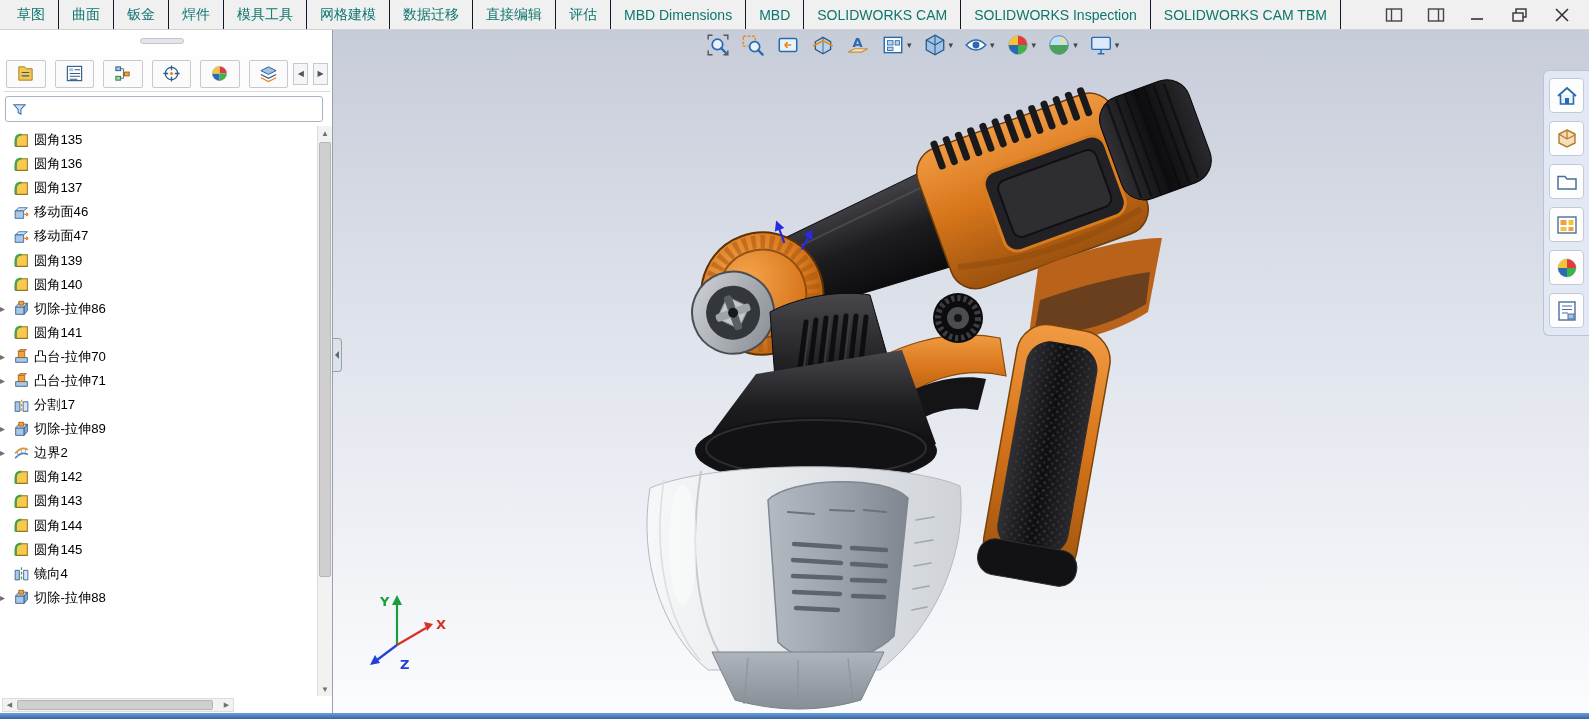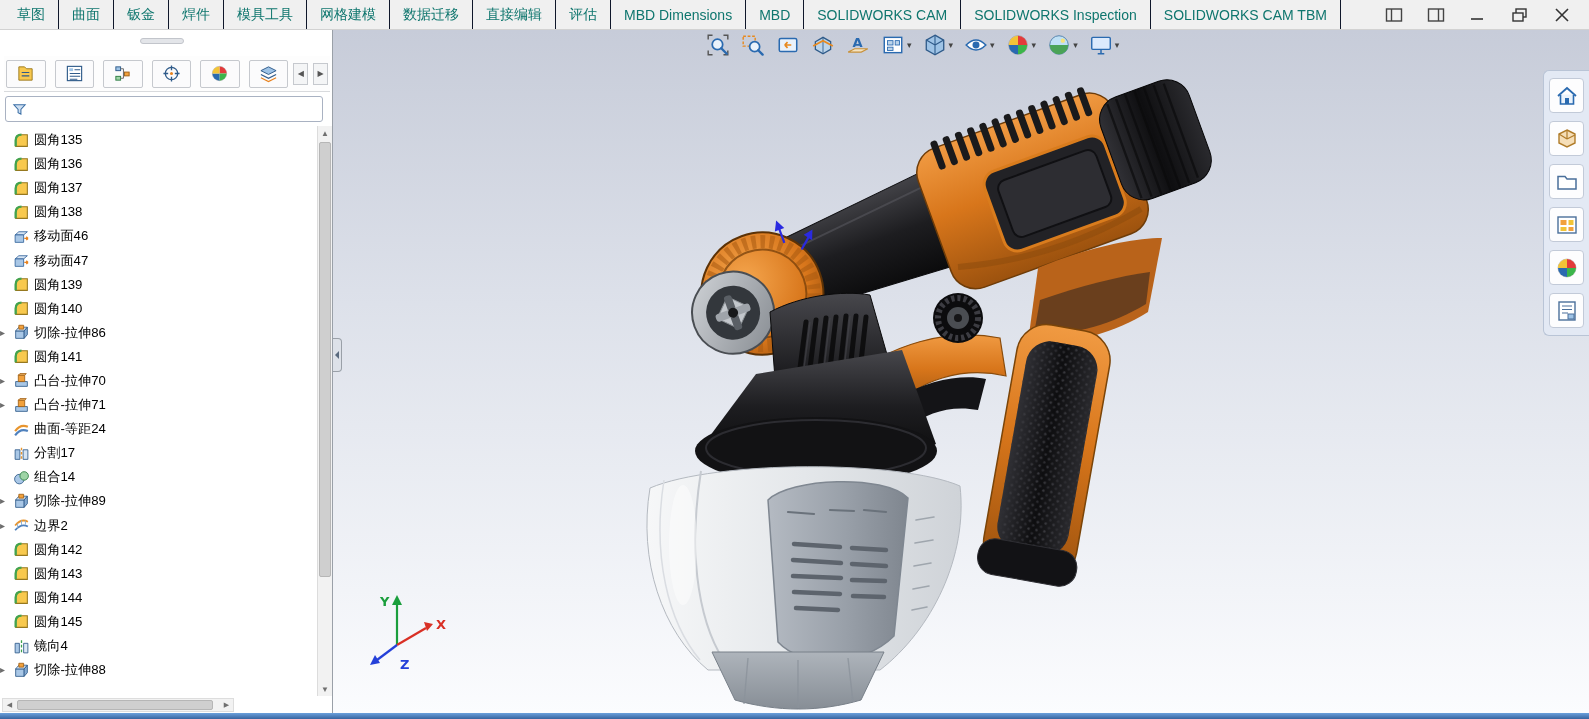--- a/index.html
+++ b/index.html
@@ -516,30 +516,20 @@
             <path d="M2.5 13.5V8Q2.5 2.5 8 2.5h5.5v11z" fill="#f8c94e" stroke="#96781f" stroke-width="1"></path>
             <path d="M2.5 13.5V8Q2.5 2.5 8 2.5" fill="none" stroke="#43a34d" stroke-width="2.2"></path>
           </svg>
         </span>
         <span class="tree-label">圆角137</span>
       </div>
       <div class="tree-row">
         <span class="tree-arrow"></span>
         <span class="tree-icon">
           <svg viewBox="0 0 16 16">
-            <path d="M2.5 13.5V8Q2.5 2.5 8 2.5h5.5v11z" fill="#f8c94e" stroke="#96781f" stroke-width="1"></path>
-            <path d="M2.5 13.5V8Q2.5 2.5 8 2.5" fill="none" stroke="#43a34d" stroke-width="2.2"></path>
-          </svg>
-        </span>
-        <span class="tree-label">圆角138</span>
-      </div>
-      <div class="tree-row">
-        <span class="tree-arrow"></span>
-        <span class="tree-icon">
-          <svg viewBox="0 0 16 16">
             <path d="M2 6.5l3.5-3h8l-3.5 3z" fill="#d6e4f3" stroke="#34649c" stroke-width=".8"></path>
             <path d="M2 6.5h8v7H2z" fill="#a9c7e6" stroke="#34649c" stroke-width=".8"></path>
             <path d="M10.6 9.8h3.6m0 0l-1.7-1.5m1.7 1.5l-1.7 1.5" fill="none" stroke="#e8821e" stroke-width="1.3"></path>
           </svg>
         </span>
         <span class="tree-label">移动面46</span>
       </div>
       <div class="tree-row">
         <span class="tree-arrow"></span>
         <span class="tree-icon">
@@ -612,46 +602,26 @@
             <path d="M5 3h6v6H5z" fill="#f2a13c" stroke="#a06014" stroke-width=".8"></path>
             <path d="M5 3l1.5-1.5h6L11 3z" fill="#f6bd6e" stroke="#a06014" stroke-width=".8"></path>
           </svg>
         </span>
         <span class="tree-label">凸台-拉伸71</span>
       </div>
       <div class="tree-row">
         <span class="tree-arrow"></span>
         <span class="tree-icon">
           <svg viewBox="0 0 16 16">
-            <path d="M2 9.5Q7 2.5 14 5.5" fill="none" stroke="#e8952e" stroke-width="2"></path>
-            <path d="M2 13.5Q7 6.5 14 9.5" fill="none" stroke="#4f81bd" stroke-width="2"></path>
-          </svg>
-        </span>
-        <span class="tree-label">曲面-等距24</span>
-      </div>
-      <div class="tree-row">
-        <span class="tree-arrow"></span>
-        <span class="tree-icon">
-          <svg viewBox="0 0 16 16">
             <path d="M2 4.5h4.5v9H2z" fill="#a9c7e6" stroke="#2f5b8a" stroke-width=".8"></path>
             <path d="M9.5 4.5H14v9H9.5z" fill="#d6e4f3" stroke="#2f5b8a" stroke-width=".8"></path>
             <path d="M8 2.5v12" stroke="#e8952e" stroke-width="1.3" stroke-dasharray="2.4 1.6"></path>
           </svg>
         </span>
         <span class="tree-label">分割17</span>
-      </div>
-      <div class="tree-row">
-        <span class="tree-arrow"></span>
-        <span class="tree-icon">
-          <svg viewBox="0 0 16 16">
-            <circle cx="6" cy="9.5" r="4.5" fill="#a9c7e6" stroke="#2f5b8a" stroke-width=".8"></circle>
-            <circle cx="10.5" cy="6.5" r="4" fill="#9ed4a6" stroke="#2e7d43" stroke-width=".8"></circle>
-          </svg>
-        </span>
-        <span class="tree-label">组合14</span>
       </div>
       <div class="tree-row">
         <span class="tree-arrow">▸</span>
         <span class="tree-icon">
           <svg viewBox="0 0 16 16">
             <path d="M2.5 6.5h8v7h-8z" fill="#a9c7e6" stroke="#2f5b8a" stroke-width=".8"></path>
             <path d="M2.5 6.5l3-3.5h8l-3 3.5z" fill="#d6e4f3" stroke="#2f5b8a" stroke-width=".8"></path>
             <path d="M10.5 6.5l3-3.5v7l-3 3.5z" fill="#84aad2" stroke="#2f5b8a" stroke-width=".8"></path>
             <path d="M5.5 1.2h4.5v3.6H5.5z" fill="#f2a13c" stroke="#a06014" stroke-width=".8"></path>
           </svg>

